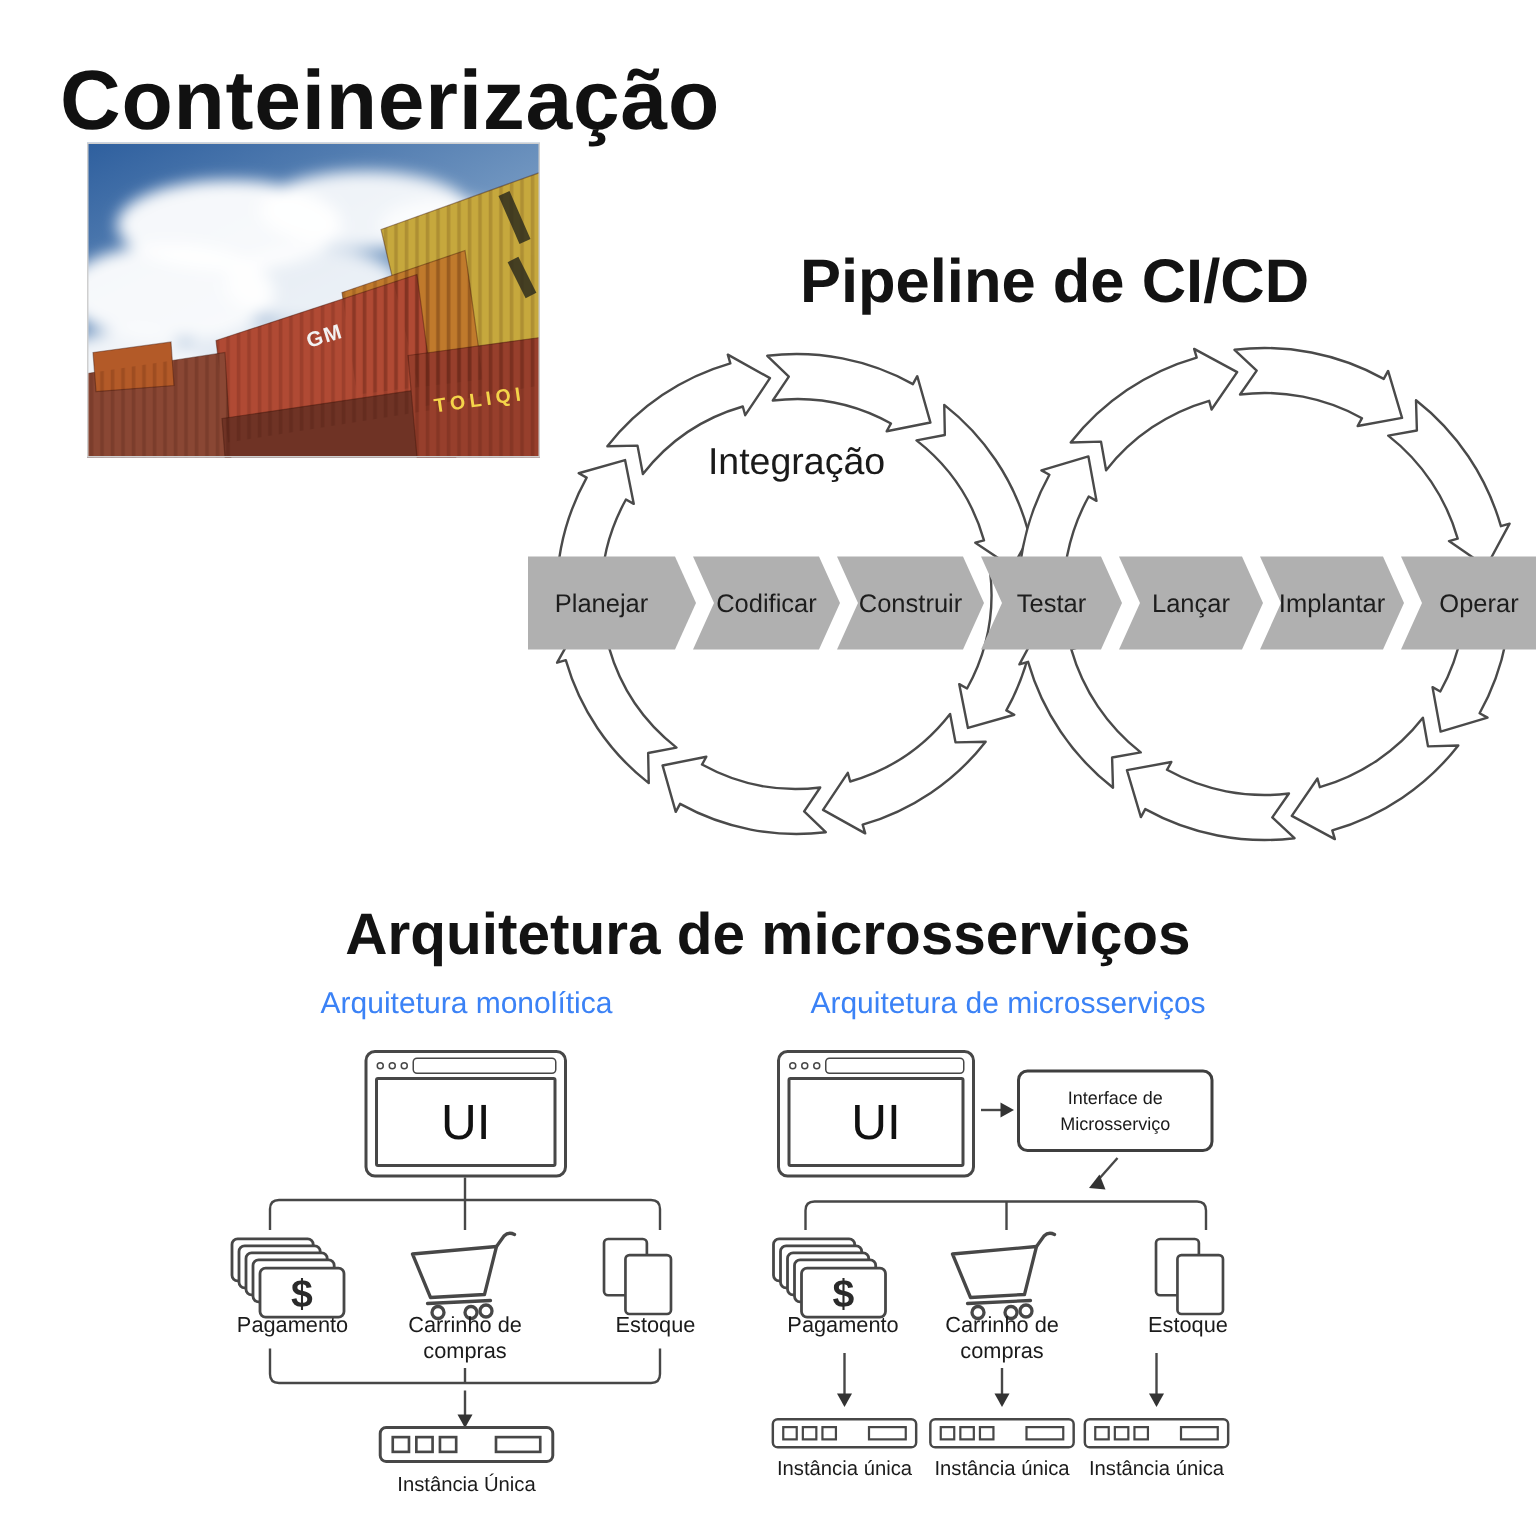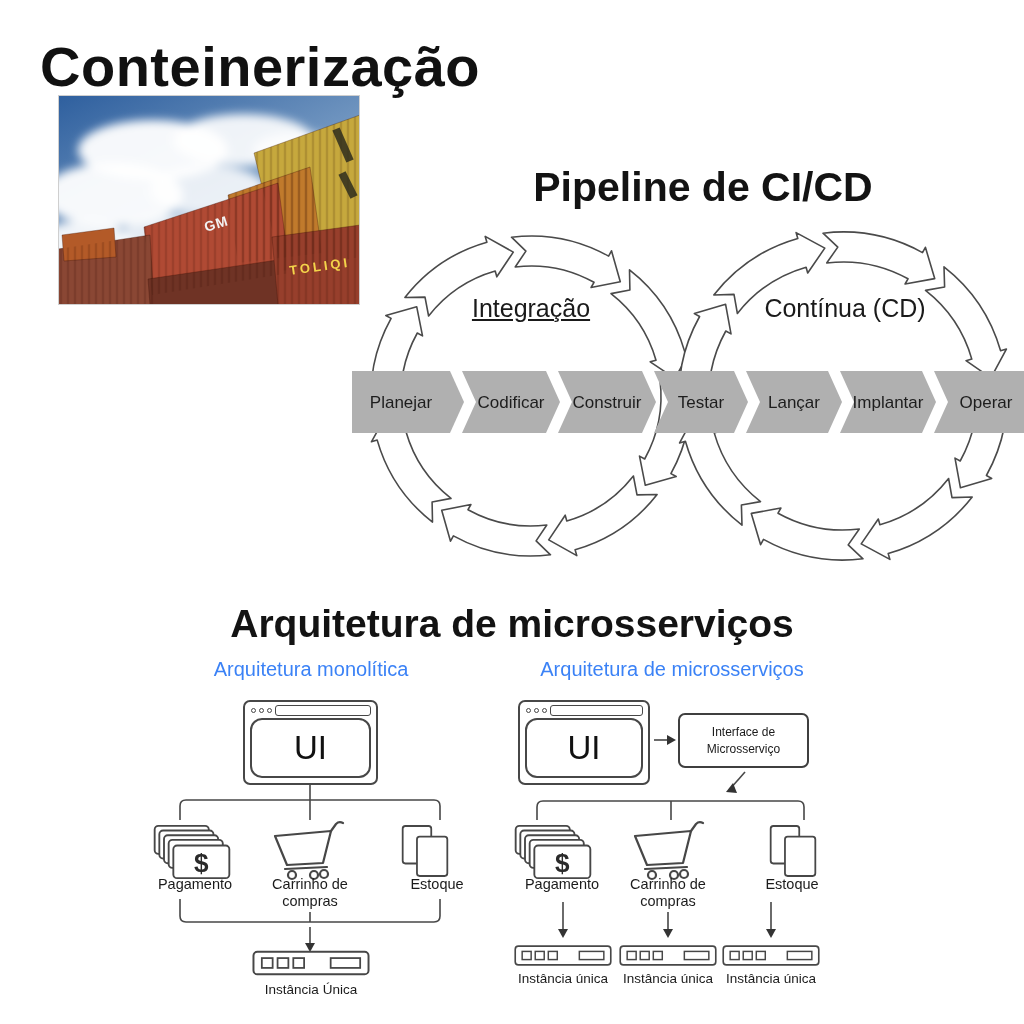--- a/index.html
+++ b/index.html
@@ -9,21 +9,21 @@
   .h1{font-size:56px;font-weight:600;letter-spacing:.5px;color:#111;}
   .h2{font-size:41px;font-weight:600;color:#131313;text-align:center;}
   .h3{font-size:39px;font-weight:600;color:#131313;text-align:center;}
   .subtitle{font-size:20px;font-weight:500;color:#3b82f6;text-align:center;transform:translateX(-50%);white-space:nowrap;}
   .loop-label{font-size:25px;font-weight:500;line-height:1.28;text-align:center;color:#1a1a1a;transform:translateX(-50%);white-space:nowrap;}
   .photo{left:58px;top:95px;width:302px;height:210px;}
   .browser{border:2px solid #474747;border-radius:7px;background:#fff;box-sizing:border-box;}
   .browser .bhead{display:flex;align-items:center;gap:3px;padding:3px 5px 2px 6px;}
   .browser .dot{width:5px;height:5px;border:1.5px solid #474747;border-radius:50%;box-sizing:border-box;}
   .browser .addr{flex:1;height:9px;border:1.5px solid #474747;border-radius:3px;}
-  .browser .bbody{margin:0 5px 5px 5px;border:2px solid #474747;border-radius:12px;
+  .browser .bbody{margin:0 5px 5px 5px;border:2px solid #474747;border-radius:2px;
                   display:flex;align-items:center;justify-content:center;height:calc(100% - 25px);}
   .browser .ui-text{font-size:33px;font-weight:500;color:#111;}
   .iface-box{border:2px solid #3f3f3f;border-radius:7px;background:#fff;box-sizing:border-box;
              display:flex;flex-direction:column;align-items:center;justify-content:center;
              font-size:12px;font-weight:500;line-height:1.35;color:#1a1a1a;}
   .svc-label{font-size:14.5px;font-weight:400;line-height:1.15;text-align:center;color:#1b1b1b;transform:translateX(-50%);white-space:nowrap;}
   .svc-label span{display:block;}
   .inst-label{font-size:13.5px;font-weight:500;text-align:center;color:#1b1b1b;transform:translateX(-50%);white-space:nowrap;}
   svg{display:block;}
 </style>
@@ -152,25 +152,24 @@
       <polygon points="304,146 384,146 398,177 384,208 304,208 318,177" fill="#b0b0b0"></polygon>
       <text x="351" y="183" text-anchor="middle" font-size="17" font-weight="500" fill="#1d1d1d" font-family="&quot;Liberation Sans&quot;, sans-serif">Testar</text>
       <polygon points="396,146 478,146 492,177 478,208 396,208 410,177" fill="#b0b0b0"></polygon>
       <text x="444" y="183" text-anchor="middle" font-size="17" font-weight="500" fill="#1d1d1d" font-family="&quot;Liberation Sans&quot;, sans-serif">Lançar</text>
       <polygon points="490,146 572,146 586,177 572,208 490,208 504,177" fill="#b0b0b0"></polygon>
       <text x="538" y="183" text-anchor="middle" font-size="17" font-weight="500" fill="#1d1d1d" font-family="&quot;Liberation Sans&quot;, sans-serif">Implantar</text>
       <polygon points="584,146 674,146 674,208 584,208 598,177" fill="#b0b0b0"></polygon>
       <text x="636" y="183" text-anchor="middle" font-size="17" font-weight="500" fill="#1d1d1d" font-family="&quot;Liberation Sans&quot;, sans-serif">Operar</text>
     </svg>
 
-  <div class="abs loop-label" style="left:531px;top:292px;text-decoration:underline;">
+  <div class="abs loop-label" style="left:531px;top:292px;">
     <div>Integração</div>
   </div>
   <div class="abs loop-label" style="left:845px;top:292px;">
-      <div>Contínua (CD)</div>
   </div>
 
   <div class="abs h3" style="left:112px;top:602px;width:800px;">Arquitetura de microsserviços</div>
 
   <div class="abs subtitle" style="left:311px;top:658px;">Arquitetura monolítica</div>
   <div class="abs subtitle" style="left:672px;top:658px;">Arquitetura de microsserviços</div>
 
   <div class="abs browser" style="left:243px;top:700px;width:135px;height:85px;">
     <div class="bhead">
       <div class="dot"></div>

